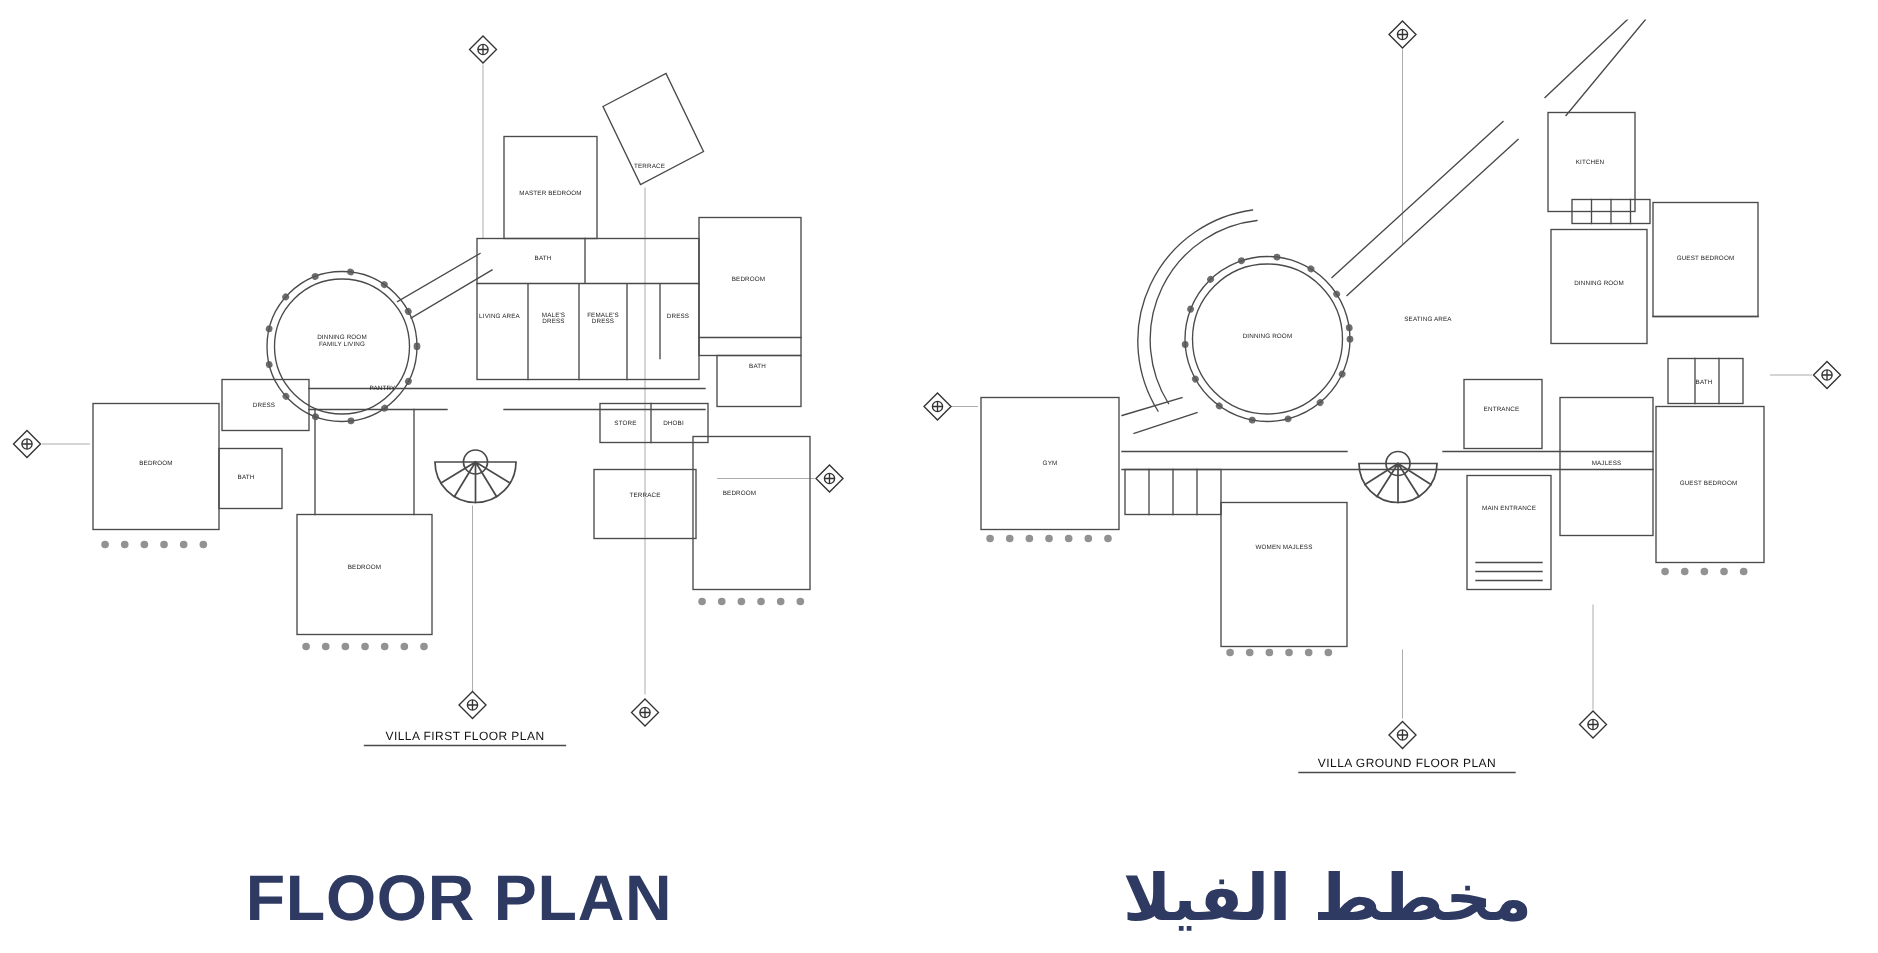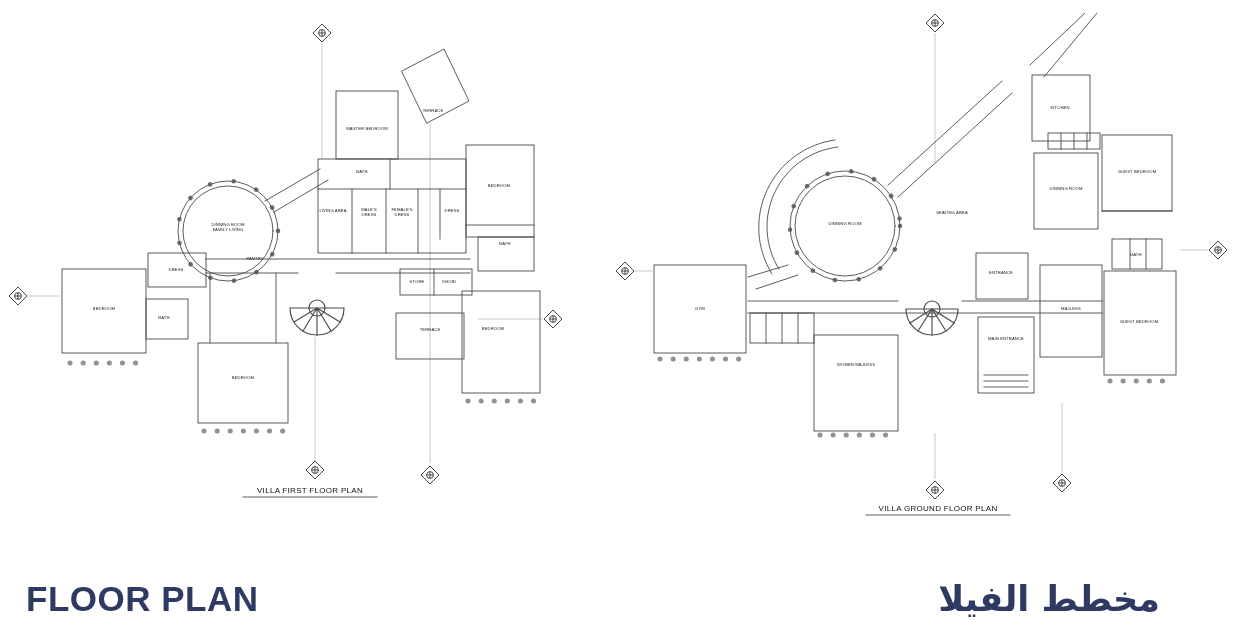--- a/index.html
+++ b/index.html
@@ -24,26 +24,26 @@
     text-anchor:middle; letter-spacing:0.1px;
   }
   .plan-title {
     font-family:"Liberation Sans", sans-serif;
     font-size:8px; fill:#111111;
     text-anchor:middle; letter-spacing:0.3px;
   }
 
   .caption {
     position:absolute; top:566px;
-    font-weight:800; font-size:35px; line-height:40px;
+    font-weight:800; font-size:43px; line-height:40px;
     color:var(--caption-color, #2e3a62);
-    letter-spacing:0.5px;
+    text-align:center; letter-spacing:0.5px;
   }
   .caption-left { left:26px; width:560px; font-family:"Liberation Sans","DejaVu Sans",sans-serif; }
-  .caption-right { left:640px; width:520px; font-family:"DejaVu Sans","Liberation Sans",sans-serif; direction:rtl; }
+  .caption-right { left:625px; width:520px; font-family:"DejaVu Sans","Liberation Sans",sans-serif; direction:rtl; }
 </style>
 </head>
 <body>
 
 <div class="stage">
 
   <svg class="plans-svg" viewBox="0 0 1252 530" xmlns="http://www.w3.org/2000/svg">
     <defs>
       <pattern id="crosshatch" width="7" height="7" patternUnits="userSpaceOnUse">
         <path d="M0 7 L7 0 M0 0 L7 7" stroke="#999999" stroke-width="0.5"></path>

